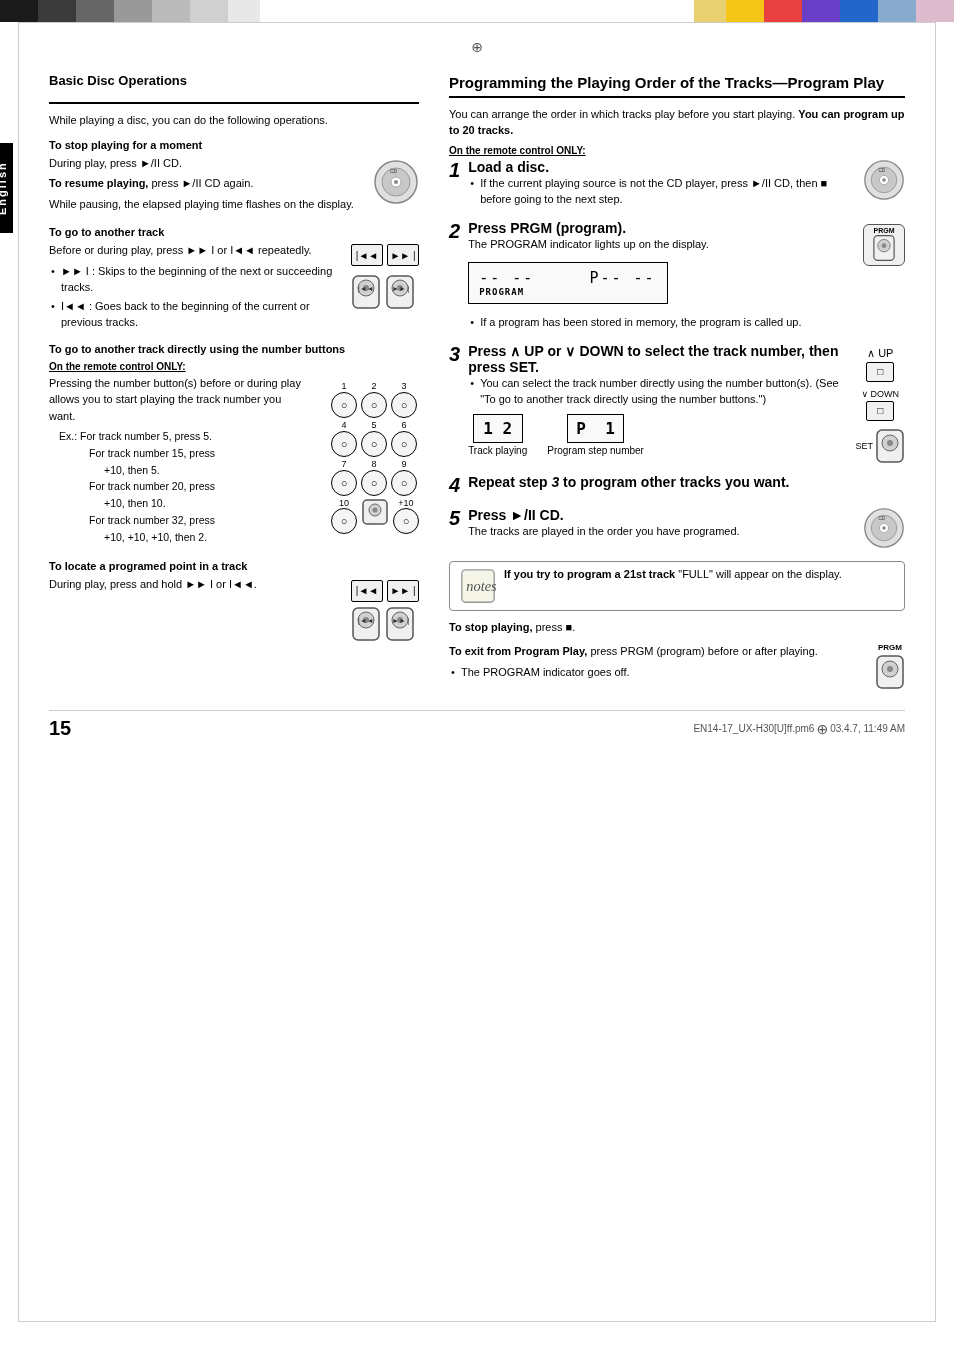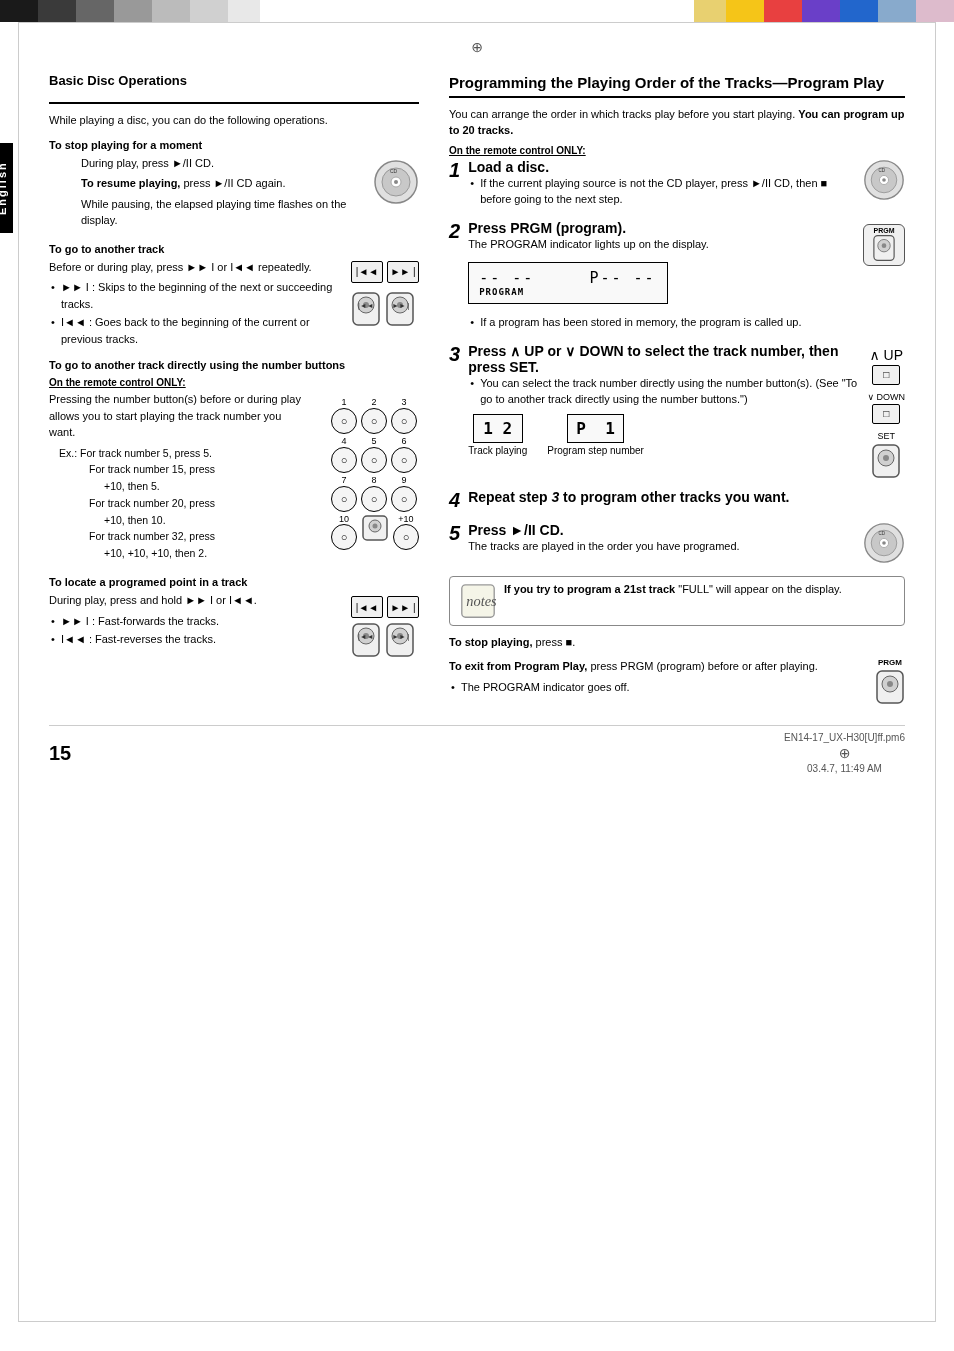--- a/index.html
+++ b/index.html
@@ -364,21 +364,21 @@
     <div class="two-col">
 
       <div class="col-left">
 
         <div class="section-title">Basic Disc Operations</div>
 
         <p>While playing a disc, you can do the following operations.</p>
 
         <div class="subsection-title">To stop playing for a moment</div>
         <div class="inline-row">
-          <div style="flex:1;margin-left:32px;">
+          <div style="flex:1;">
             <p>During play, press ►/II CD.</p>
             <p><span class="text-bold">To resume playing,</span> press ►/II CD again.</p>
             <p>While pausing, the elapsed playing time flashes on the display.</p>
           </div>
           <div style="margin-top:4px;">
             <svg width="46" height="46" viewBox="0 0 46 46">
               <circle cx="23" cy="23" r="21" fill="#e0e0e0" stroke="#888" stroke-width="1.5"></circle>
               <circle cx="23" cy="23" r="14" fill="#c8c8c8" stroke="#999" stroke-width="1"></circle>
               <circle cx="23" cy="23" r="5" fill="#fff" stroke="#aaa" stroke-width="1"></circle>
               <circle cx="23" cy="23" r="2" fill="#888"></circle>
@@ -485,24 +485,20 @@
                 <div class="npad-btn">○</div>
               </div>
             </div>
           </div>
         </div>
 
         <div class="subsection-title">To locate a programed point in a track</div>
         <div class="inline-row">
           <div style="flex:1;">
             <p>During play, press and hold ►► I or I◄◄.</p>
-            <ul class="bullet-list">
-              <li>►► I :   Fast-forwards the tracks.</li>
-              <li>I◄◄ :   Fast-reverses the tracks.</li>
-            </ul>
           </div>
           <div style="display:flex;gap:4px;margin-top:4px;">
             <div style="display:flex;flex-direction:column;gap:4px;">
               <div style="display:flex;gap:4px;">
                 <div class="skip-btn">|◄◄</div>
                 <div class="skip-btn">►► |</div>
               </div>
               <div style="display:flex;gap:4px;">
                 <svg width="30" height="36" viewBox="0 0 30 36">
                   <rect x="2" y="2" width="26" height="32" rx="5" fill="#f0f0f0" stroke="#555" stroke-width="1.5"></rect>
@@ -593,28 +589,28 @@
                   <div class="track-display-label">Track playing</div>
                 </div>
                 <div class="track-display-item">
                   <div class="track-display-screen">P &nbsp;1</div>
                   <div class="track-display-label">Program step number</div>
                 </div>
               </div>
             </div>
             <div class="up-down-set" style="margin-top:4px;">
               <div style="display:flex;flex-direction:column;align-items:center;gap:2px;">
-                <span style="font-size:14px;">∧ UP</span>
+                <span style="font-size:11px;">∧ UP</span>
                 <div class="nav-btn-sm">□</div>
               </div>
               <div style="display:flex;flex-direction:column;align-items:center;gap:2px;margin-top:4px;">
                 <span style="font-size:9px;">∨ DOWN</span>
                 <div class="nav-btn-sm">□</div>
               </div>
-              <div style="display:flex;flex-direction:column;align-items:center;gap:2px;margin-top:4px;">
+              <div style="display:flex;flex-direction:row;align-items:center;gap:2px;margin-top:4px;">
                 <span style="font-size:9px;">SET</span>
                 <svg width="30" height="36" viewBox="0 0 30 36">
                   <rect x="2" y="2" width="26" height="32" rx="5" fill="#f0f0f0" stroke="#555" stroke-width="1.5"></rect>
                   <circle cx="15" cy="15" r="8" fill="#d0d0d0" stroke="#666" stroke-width="1"></circle>
                   <circle cx="15" cy="15" r="3" fill="#888"></circle>
                 </svg>
               </div>
             </div>
           </div>
         </div>
@@ -680,21 +676,21 @@
             </div>
           </div>
         </div>
 
       </div>
 
     </div>
 
     <div class="page-footer">
       <span class="page-number">15</span>
-      <div style="text-align:center;display:flex;flex-direction:column;align-items:center;gap:2px;">
+      <div style="text-align:center;display:flex;align-items:center;gap:2px;">
         <span>EN14-17_UX-H30[U]ff.pm6</span>
         <span class="compass-mark">⊕</span>
         <span>03.4.7, 11:49 AM</span>
       </div>
     </div>
 
   </div>
 </div>
 
 </body></html>

